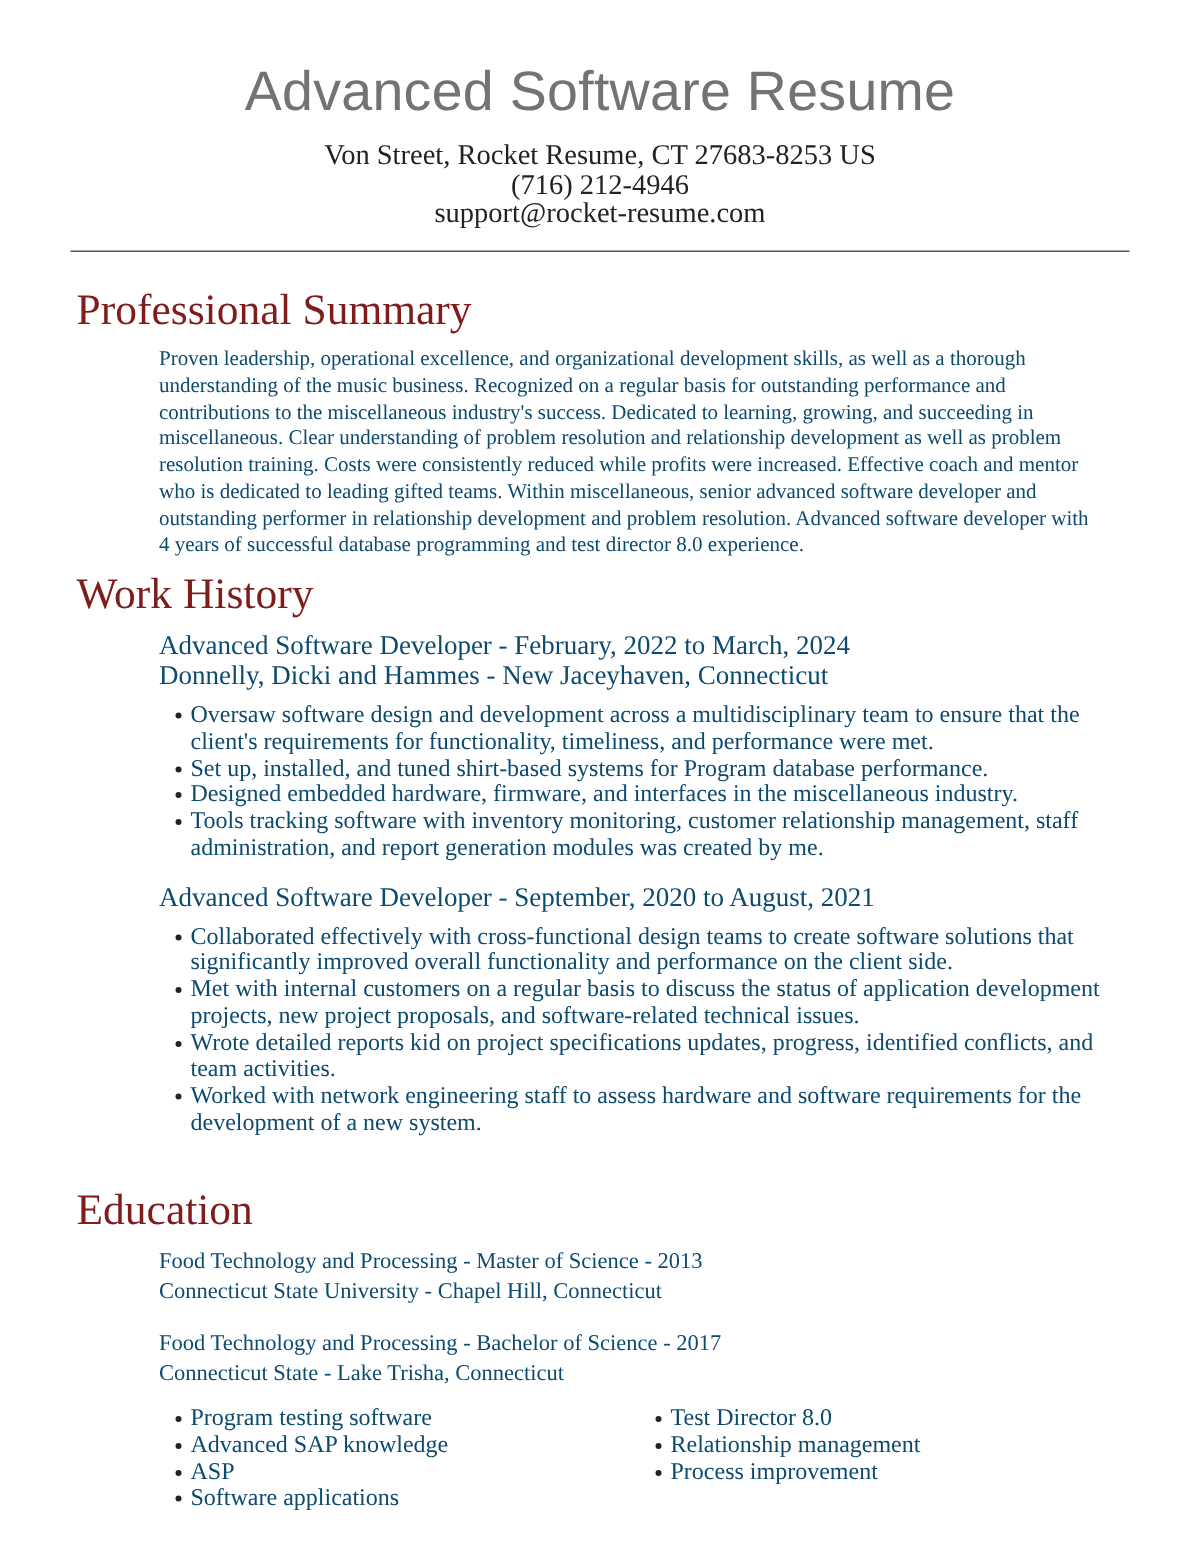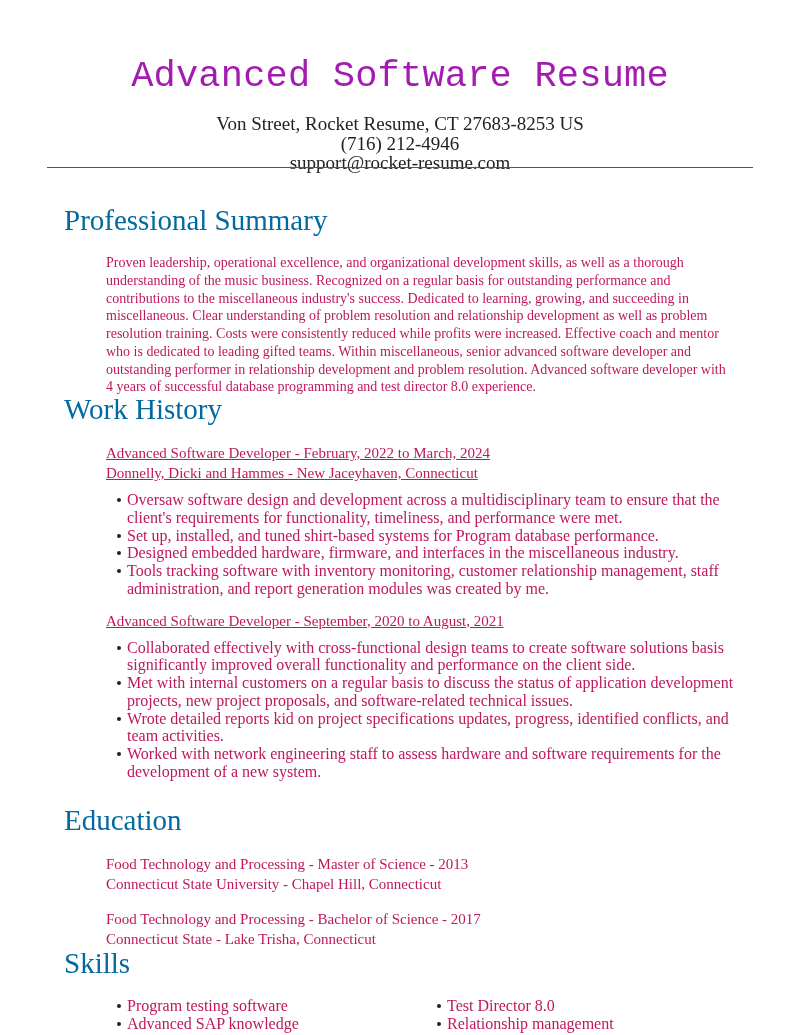--- a/index.html
+++ b/index.html
@@ -19,25 +19,25 @@
       position: absolute;
       left: 0;
       top: 0;
       width: 800px;
     }
     .header {
       text-align: center;
       padding-top: 38px;
     }
     .title {
-      font-family: Liberation Mono, monospace;
+      font-family: Liberation Sans, sans-serif;
       font-size: 37px;
       font-weight: normal;
-      color: #a21caf;
-      margin: 15px;
+      color: #737373;
+      margin: 0;
       line-height: 46px;
       letter-spacing: 0.2px;
     }
     .contact {
       margin-top: 10px;
       font-family: "Liberation Serif", "DejaVu Serif", serif;
       font-size: 19px;
       line-height: 19.5px;
       color: #222222;
     }
@@ -53,38 +53,37 @@
     .section {
       position: absolute;
       left: 47px;
       width: 706px;
     }
     .section-title {
       font-family: "Liberation Serif", "DejaVu Serif", serif;
       font-size: 29px;
       font-weight: normal;
       line-height: 34px;
-      margin: 17px;
-      color: #0369a1;
+      margin: 4px;
+      color: #7f1d1d;
     }
     .section-body {
       margin-left: 59px;
       font-family: "Liberation Serif", "DejaVu Serif", serif;
       font-size: 14px;
       line-height: 17.75px;
-      color: #be185d;
+      color: #0c4a6e;
     }
     .summary-text {
       margin-top: 7px;
       width: 625px;
     }
     .job-head {
-      font-size: 15px;
+      font-size: 18px;
       line-height: 20px;
-      text-decoration: underline;
     }
     .job { margin-top: 7px; }
     .job + .job { margin-top: 13px; }
     ul.bullets {
       margin: 8px 0 0 0;
       padding: 0 0 0 21px;
       list-style: none;
     }
     ul.bullets li {
       position: relative;
@@ -148,21 +147,21 @@
           <li>Oversaw software design and development across a multidisciplinary team to ensure that the client's requirements for functionality, timeliness, and performance were met.</li>
           <li>Set up, installed, and tuned shirt-based systems for Program database performance.</li>
           <li>Designed embedded hardware, firmware, and interfaces in the miscellaneous industry.</li>
           <li>Tools tracking software with inventory monitoring, customer relationship management, staff administration, and report generation modules was created by me.</li>
         </ul>
       </div>
 
       <div class="job">
         <div class="job-head">Advanced Software Developer - September, 2020 to August, 2021</div>
         <ul class="bullets">
-          <li>Collaborated effectively with cross-functional design teams to create software solutions basis significantly improved overall functionality and performance on the client side.</li>
+          <li>Collaborated effectively with cross-functional design teams to create software solutions that significantly improved overall functionality and performance on the client side.</li>
           <li>Met with internal customers on a regular basis to discuss the status of application development projects, new project proposals, and software-related technical issues.</li>
           <li>Wrote detailed reports kid on project specifications updates, progress, identified conflicts, and team activities.</li>
           <li>Worked with network engineering staff to assess hardware and software requirements for the development of a new system.</li>
         </ul>
       </div>
 
     </div>
   </div>
 
   <div class="section" style="top:786px;">
@@ -173,21 +172,20 @@
         <div class="edu-line">Connecticut State University - Chapel Hill, Connecticut</div>
       </div>
       <div class="edu">
         <div class="edu-line">Food Technology and Processing - Bachelor of Science - 2017</div>
         <div class="edu-line">Connecticut State - Lake Trisha, Connecticut</div>
       </div>
     </div>
   </div>
 
   <div class="section" style="top:929px;">
-    <h2 class="section-title">Skills</h2>
     <div class="section-body">
       <div class="skills-grid">
         <div class="skills-col">
           <ul class="bullets">
             <li>Program testing software</li>
             <li>Advanced SAP knowledge</li>
             <li>ASP</li>
             <li>Software applications</li>
           </ul>
         </div>

